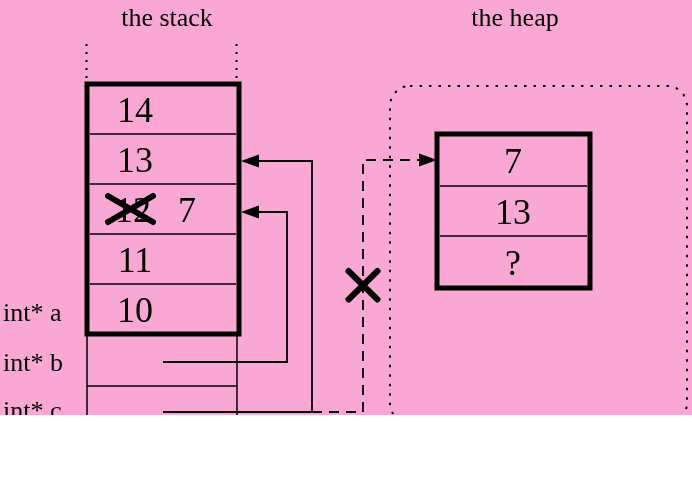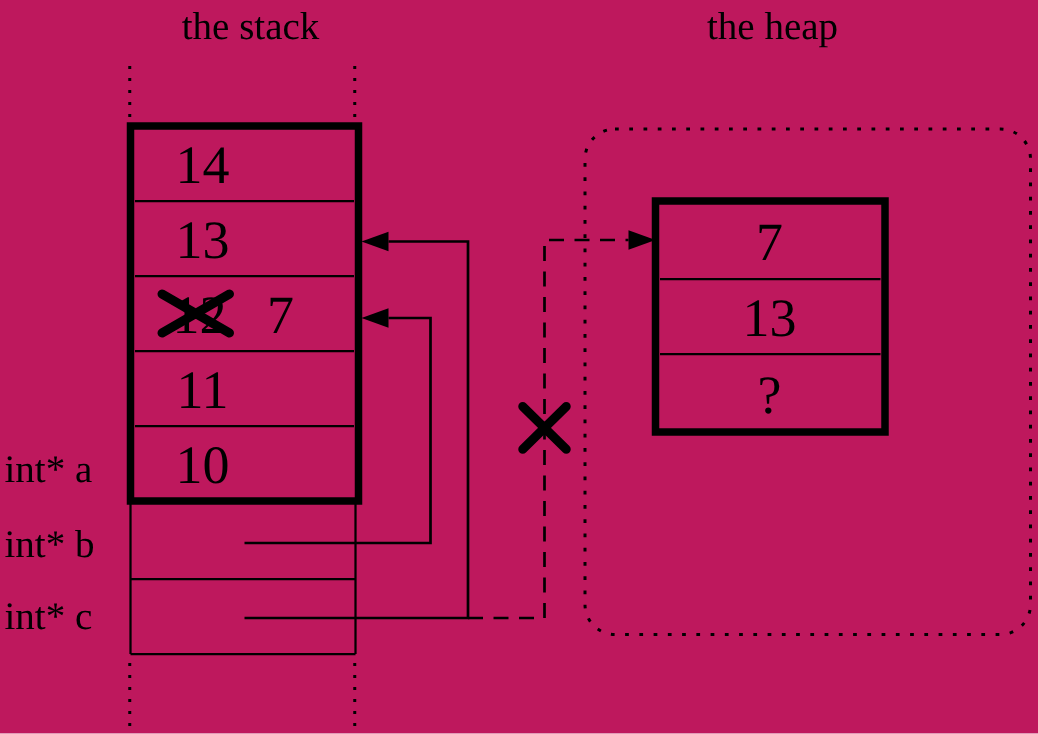--- a/index.html
+++ b/index.html
@@ -3,22 +3,22 @@
 <meta charset="utf-8">
 <style>
   html, body {
     margin: 0;
     padding: 0;
     background: #ffffff;
   }
   #canvas {
     position: relative;
     width: 692px;
-    height: 489px;
-    background: #be185d;
+    height: 415px;
+    background: #f9a8d4;
     overflow: hidden;
     font-family: "Liberation Serif", "DejaVu Serif", serif;
   }
   svg text {
     font-family: "Liberation Serif", "DejaVu Serif", serif;
     fill: #000000;
   }
   .title-text   { font-size: 26px; }
   .cell-number  { font-size: 36px; }
   .var-label    { font-size: 26px; }

